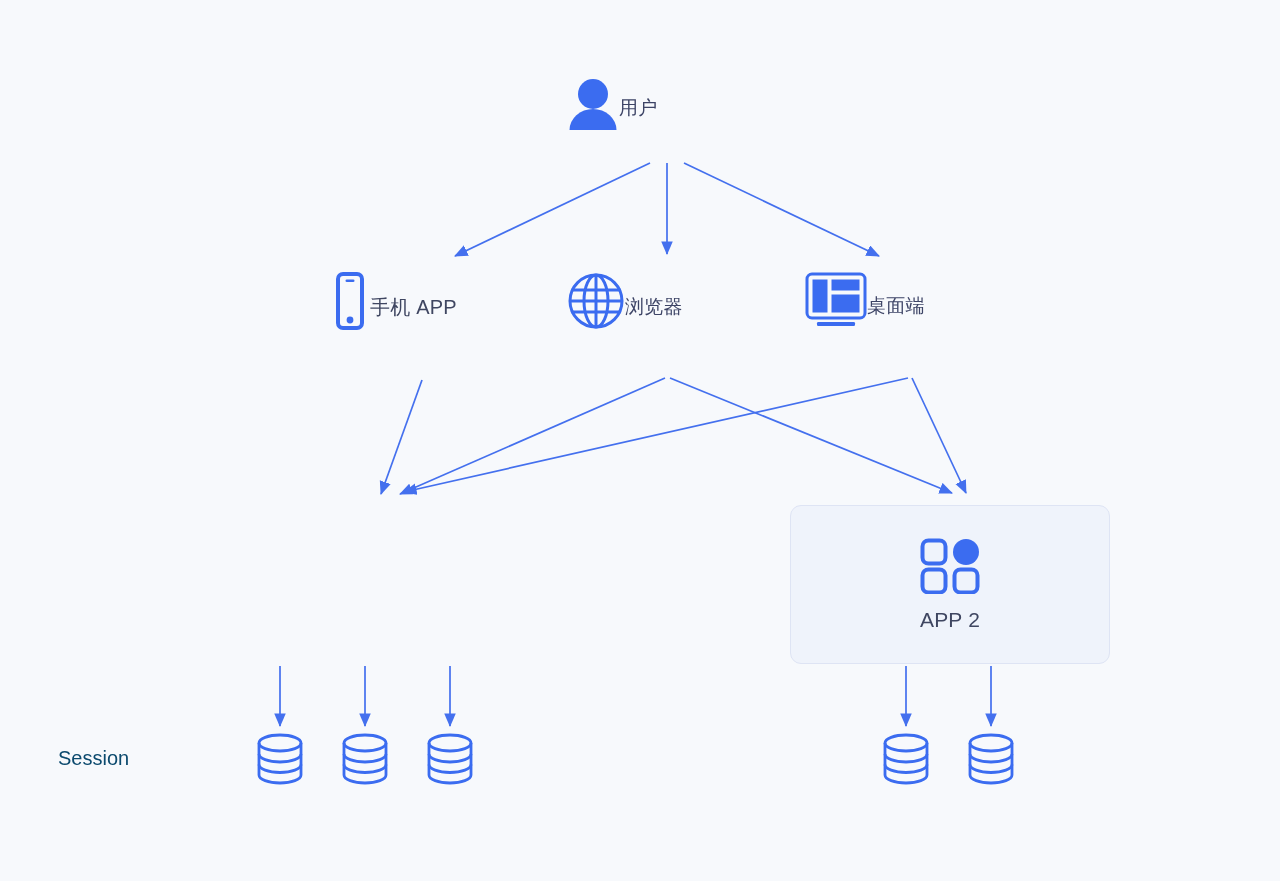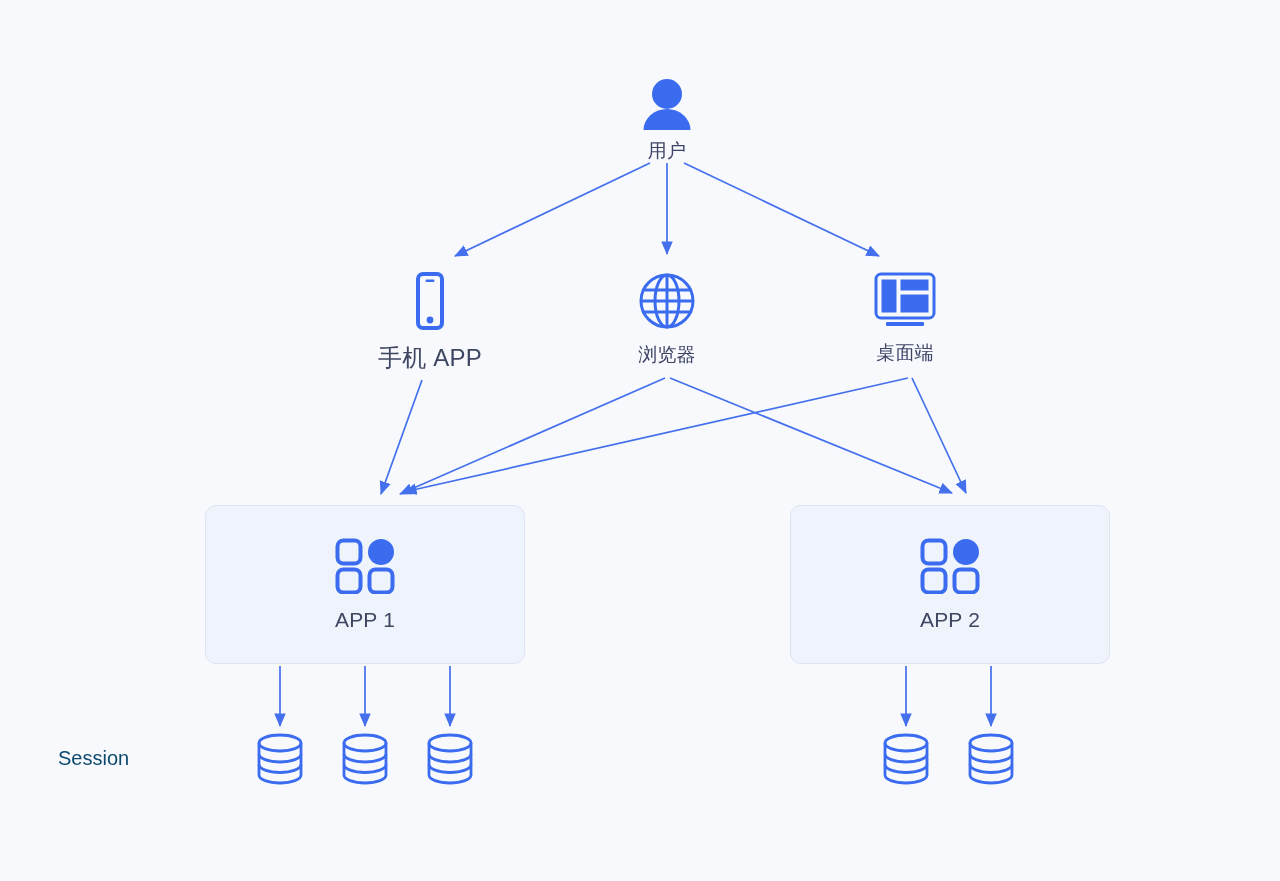--- a/index.html
+++ b/index.html
@@ -24,33 +24,32 @@
     position: absolute;
     left: 0;
     top: 0;
     width: 1280px;
     height: 881px;
     pointer-events: none;
   }
   .node {
     position: absolute;
     display: flex;
-    flex-direction: column;
     align-items: center;
     justify-content: flex-start;
   }
   .node-label {
     font-size: 19px;
     color: #3d4466;
     letter-spacing: 0.2px;
     white-space: nowrap;
     text-align: center;
   }
   .node-label.latin {
-    font-size: 24px;
+    font-size: 20px;
     color: #3f4661;
   }
   .icon-box {
     display: flex;
     align-items: center;
     justify-content: center;
   }
 
   
   #node-user {
@@ -184,41 +183,30 @@
           <line x1="29" y1="3" x2="29" y2="55"></line>
           <line x1="4.5" y1="18" x2="53.5" y2="18"></line>
           <line x1="3" y1="29" x2="55" y2="29"></line>
           <line x1="4.5" y1="40" x2="53.5" y2="40"></line>
         </g>
       </svg>
     </div>
     <div class="node-label">浏览器</div>
   </div>
 
-  <div class="app-box" id="app-box-1">
+
+  <div class="app-box" id="app-box-2">
     <div class="icon-box">
       <svg width="60" height="56" viewBox="0 0 60 56">
         <rect x="2.5" y="2.5" width="23" height="23" rx="6" ry="6" fill="none" stroke="#3b6cf0" stroke-width="4"></rect>
         <circle cx="46" cy="14" r="13" fill="#3b6cf0"></circle>
         <rect x="2.5" y="31.5" width="23" height="23" rx="6" ry="6" fill="none" stroke="#3b6cf0" stroke-width="4"></rect>
         <rect x="34.5" y="31.5" width="23" height="23" rx="6" ry="6" fill="none" stroke="#3b6cf0" stroke-width="4"></rect>
       </svg>
     </div>
-    <div class="node-label latin">APP 1</div>
-  </div>
-
-  <div class="app-box" id="app-box-2">
-    <div class="icon-box">
-      <svg width="60" height="56" viewBox="0 0 60 56">
-        <rect x="2.5" y="2.5" width="23" height="23" rx="6" ry="6" fill="none" stroke="#3b6cf0" stroke-width="4"></rect>
-        <circle cx="46" cy="14" r="13" fill="#3b6cf0"></circle>
-        <rect x="2.5" y="31.5" width="23" height="23" rx="6" ry="6" fill="none" stroke="#3b6cf0" stroke-width="4"></rect>
-        <rect x="34.5" y="31.5" width="23" height="23" rx="6" ry="6" fill="none" stroke="#3b6cf0" stroke-width="4"></rect>
-      </svg>
-    </div>
     <div class="node-label latin">APP 2</div>
   </div>
 
   <div class="session-label">Session</div>
 
   <div class="db-node" id="db-1-1">
     <svg width="48" height="52" viewBox="0 0 48 52">
       <g fill="none" stroke="#3b6cf0" stroke-width="2.8">
         <ellipse cx="24" cy="10" rx="21" ry="8"></ellipse>
         <path d="M3,10 L3,42 a21,8 0 0 0 42,0 L45,10"></path>

